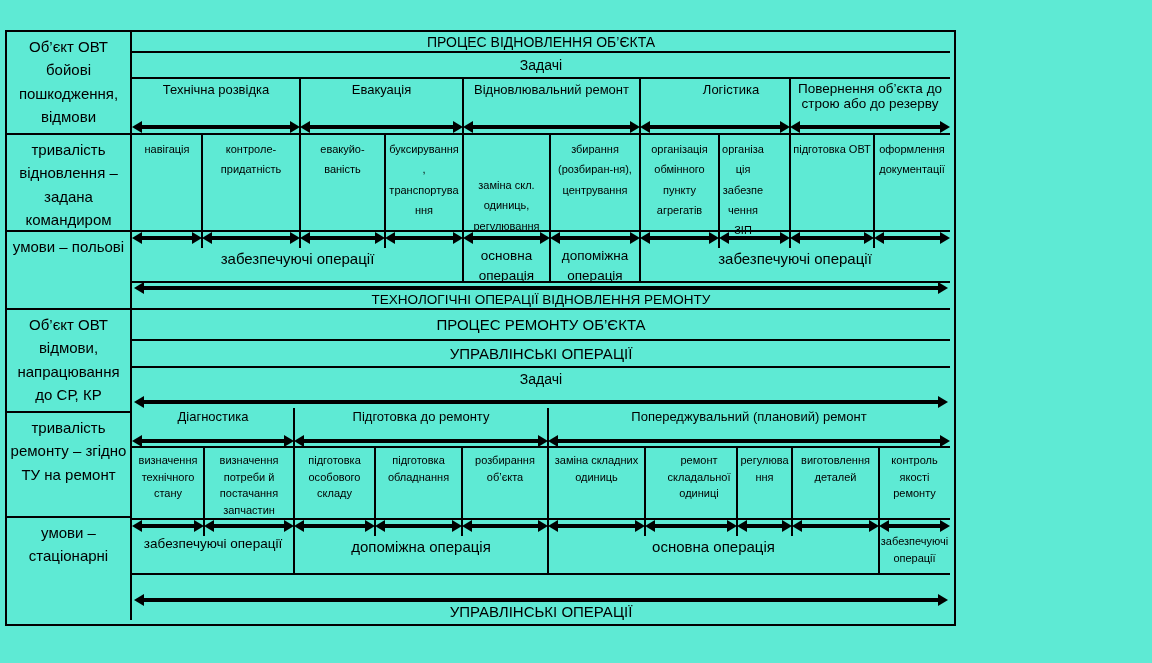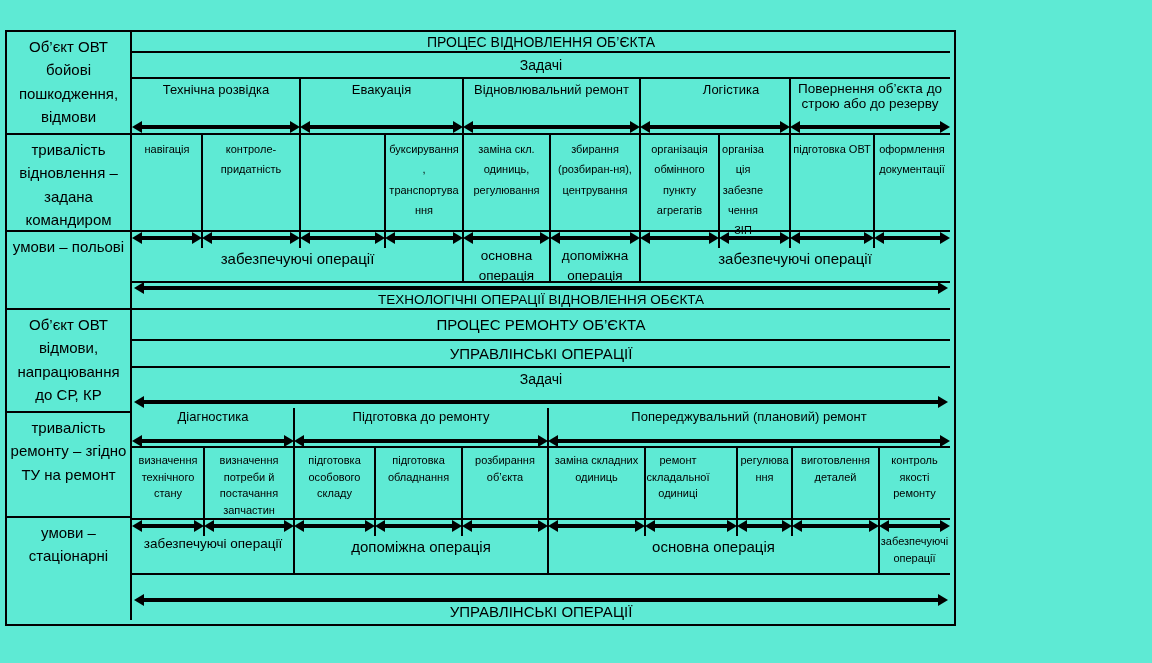--- a/index.html
+++ b/index.html
@@ -59,22 +59,23 @@
       <i class="arr" style="top:46px;left:8px;width:152px;"></i>
       <i class="arr" style="top:46px;left:176px;width:147px;"></i>
       <i class="arr" style="top:46px;left:339px;width:161px;"></i>
       <i class="arr" style="top:46px;left:516px;width:134px;"></i>
       <i class="arr" style="top:46px;left:666px;width:144px;"></i>
     </div>
 
     <div class="row bb" style="top:103px;height:97px;">
       <div class="cell sub" style="left:0;width:70px;">навігація</div>
       <div class="cell sub" style="left:70px;width:98px;">контроле-придатність</div>
+      <div class="cell sub" style="left:168px;width:85px;">евакуйо-ваність</div>
       <div class="cell sub" style="left:253px;width:78px;">буксирування, транспортування</div>
-      <div class="cell sub" style="left:331px;width:87px;">заміна скл. одиниць, регулювання</div>
+      <div class="cell sub" style="left:331px;width:87px;margin-top:36px;">заміна скл. одиниць, регулювання</div>
       <div class="cell sub" style="left:418px;width:90px;">збирання (розбиран-ня), центрування</div>
       <div class="cell sub" style="left:508px;width:79px;">організація обмінного пункту агрегатів</div>
       <div class="cell sub" style="left:587px;width:48px;">організація забезпечення ЗІП</div>
       <div class="cell sub" style="left:658px;width:84px;">підготовка ОВТ</div>
       <div class="cell sub" style="left:742px;width:76px;">оформлення документації</div>
       <i class="vd" style="left:69px;top:0;height:97px;"></i>
       <i class="vd" style="left:167px;top:0;height:97px;"></i>
       <i class="vd" style="left:252px;top:0;height:97px;"></i>
       <i class="vd" style="left:330px;top:0;height:97px;"></i>
       <i class="vd" style="left:417px;top:0;height:97px;"></i>
@@ -105,21 +106,21 @@
       <i class="arr" style="top:4px;left:339px;width:71px;"></i>
       <i class="arr" style="top:4px;left:426px;width:74px;"></i>
       <i class="arr" style="top:4px;left:516px;width:63px;"></i>
       <i class="arr" style="top:4px;left:595px;width:55px;"></i>
       <i class="arr" style="top:4px;left:666px;width:68px;"></i>
       <i class="arr" style="top:4px;left:750px;width:60px;"></i>
     </div>
 
     <div class="row bb" style="top:251px;height:27px;">
       <i class="arr" style="top:3px;left:10px;width:798px;"></i>
-      <div class="ftxt" style="top:9px;font-size:13.5px;">ТЕХНОЛОГІЧНІ ОПЕРАЦІЇ ВІДНОВЛЕННЯ ОБЄКТА</div>
+      <div class="ftxt" style="top:9px;font-size:13.5px;">ТЕХНОЛОГІЧНІ ОПЕРАЦІЇ ВІДНОВЛЕННЯ РЕМОНТУ</div>
     </div>
 
     <div class="row trow bb" style="top:278px;height:31px;font-size:15px;line-height:30px;">ПРОЦЕС РЕМОНТУ ОБ’ЄКТА</div>
 
     <div class="row trow bb" style="top:309px;height:27px;font-size:15px;line-height:26px;">УПРАВЛІНСЬКІ ОПЕРАЦІЇ</div>
 
     <div class="row" style="top:336px;height:38px;">
       <div class="ftxt" style="top:3px;font-size:14px;">Задачі</div>
       <i class="arr" style="top:32px;left:10px;width:798px;"></i>
     </div>
@@ -135,21 +136,21 @@
       <i class="arr" style="top:33px;left:424px;width:386px;"></i>
     </div>
 
     <div class="row bb" style="top:416px;height:72px;">
       <div class="cell sub sub2" style="left:0;width:72px;">визначення технічного стану</div>
       <div class="cell sub sub2" style="left:72px;width:90px;">визначення потреби й постачання запчастин</div>
       <div class="cell sub sub2" style="left:162px;width:81px;">підготовка особового складу</div>
       <div class="cell sub sub2" style="left:243px;width:87px;">підготовка обладнання</div>
       <div class="cell sub sub2" style="left:330px;width:86px;">розбирання об’єкта</div>
       <div class="cell sub sub2" style="left:416px;width:97px;">заміна складних одиниць</div>
-      <div class="cell sub sub2" style="left:492px;width:108px;">ремонт складальної одиниці</div>
+      <div class="cell sub sub2" style="left:513px;width:108px;">ремонт складальної одиниці</div>
       <div class="cell sub sub2" style="left:605px;width:55px;">регулювання</div>
       <div class="cell sub sub2" style="left:660px;width:87px;">виготовлення деталей</div>
       <div class="cell sub sub2" style="left:747px;width:71px;">контроль якості ремонту</div>
       <i class="vd" style="left:71px;top:0;height:72px;"></i>
       <i class="vd" style="left:161px;top:0;height:72px;"></i>
       <i class="vd" style="left:242px;top:0;height:72px;"></i>
       <i class="vd" style="left:329px;top:0;height:72px;"></i>
       <i class="vd" style="left:415px;top:0;height:72px;"></i>
       <i class="vd" style="left:512px;top:0;height:72px;"></i>
       <i class="vd" style="left:604px;top:0;height:72px;"></i>

